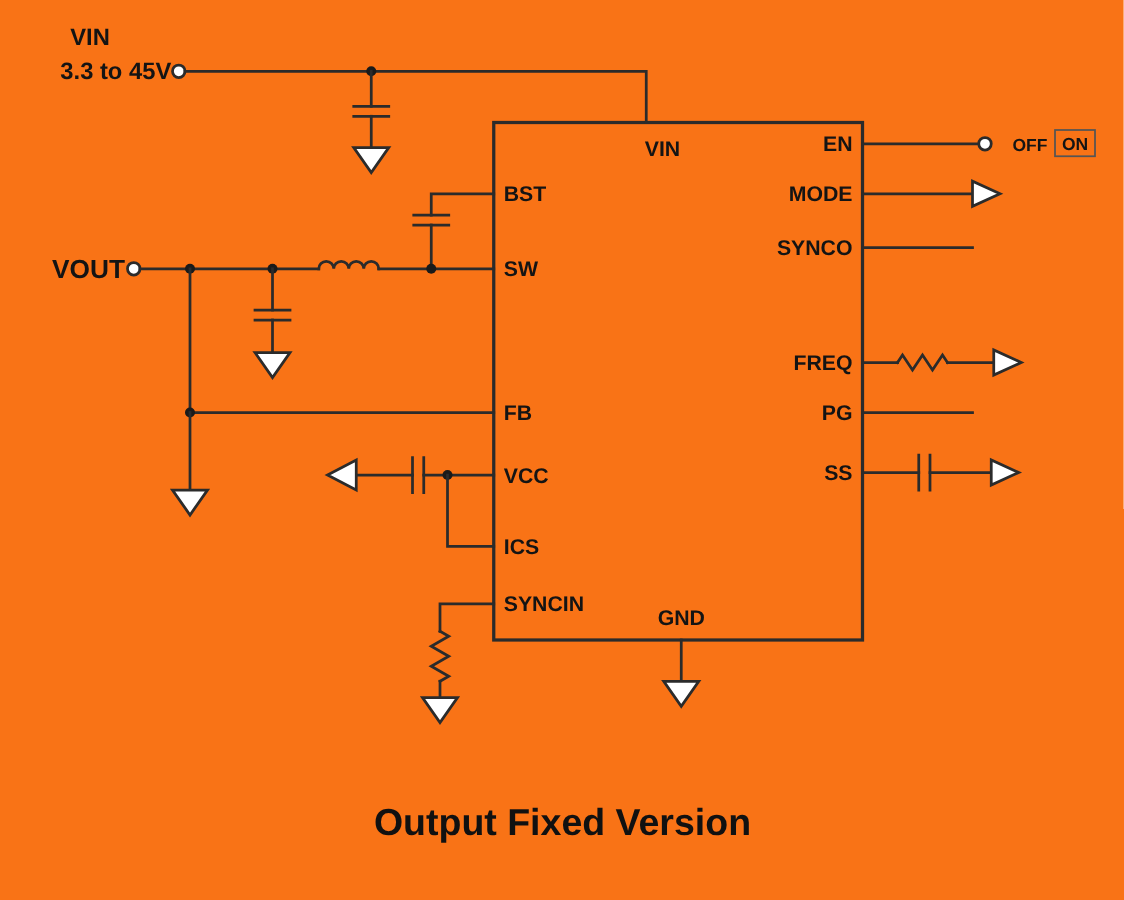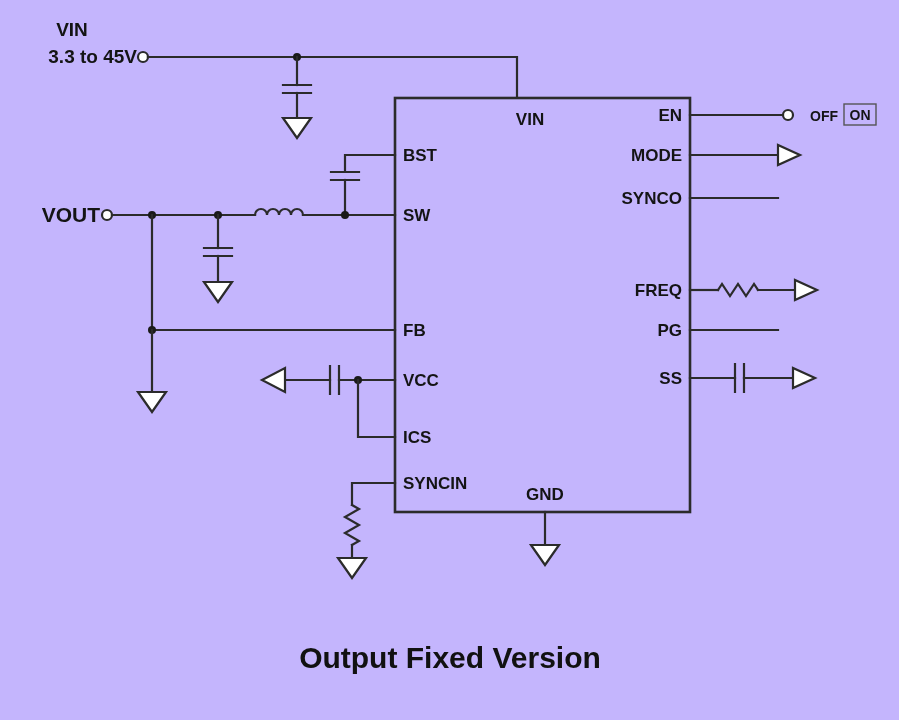--- a/index.html
+++ b/index.html
@@ -5,21 +5,21 @@
   html, body {
     margin: 0;
     padding: 0;
     background: #ffffff;
     font-family: "Liberation Sans", sans-serif;
   }
   .page {
     position: relative;
     width: 899px;
     height: 720px;
-    background: #c4b5fd;
+    background: #f97316;
     overflow: hidden;
     text-align: center;
   }
   svg { display: block; }
   .wire   { stroke: #2b2b2b; stroke-width: 2.2; fill: none; stroke-linecap: square; }
   .thick  { stroke: #2b2b2b; stroke-width: 2.6; fill: none; }
   .opened { stroke: #2b2b2b; stroke-width: 2.2; fill: #ffffff; }
   .dot    { fill: #1a1a1a; stroke: none; }
   .pin-label   { font: bold 17px "Liberation Sans", sans-serif; fill: #141414; }
   .outer-label { font: bold 19px "Liberation Sans", sans-serif; fill: #141414; }

